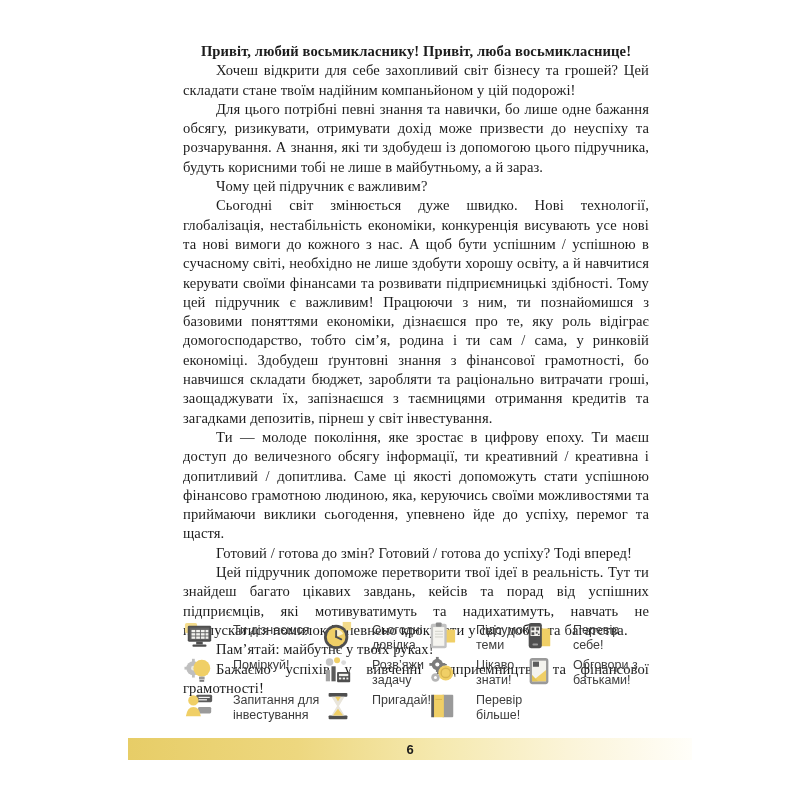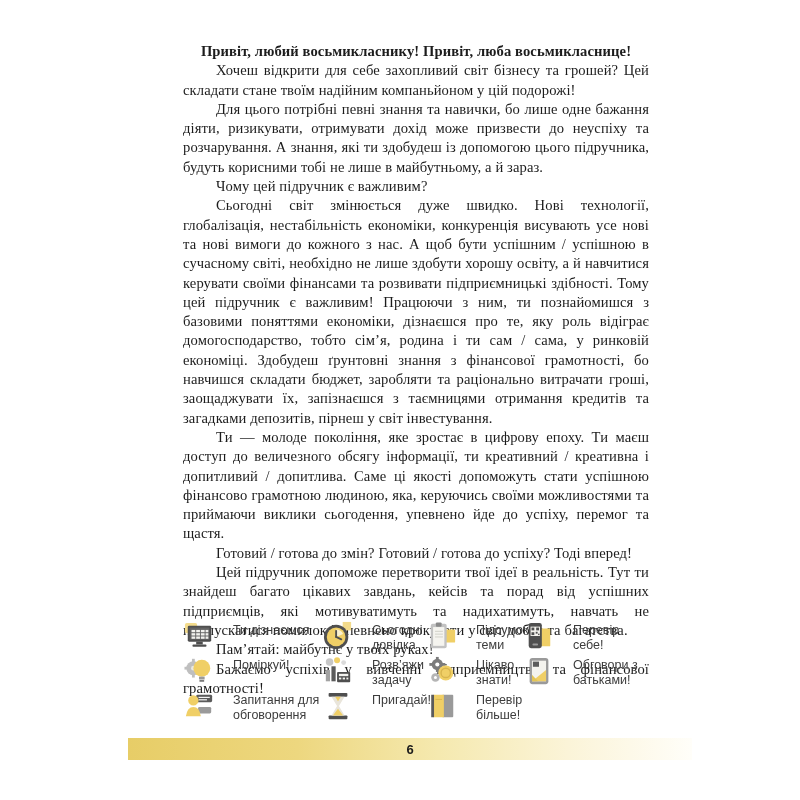--- a/index.html
+++ b/index.html
@@ -45,21 +45,21 @@
     font-family:"Liberation Sans","DejaVu Sans",sans-serif;
     font-weight:700; font-size:13px; color:#1a1a1a;
   }
 </style>
 </head>
 <body>
 
 <div class="content">
   <p class="center">Привіт, любий восьмикласнику! Привіт, люба восьмикласнице!</p>
   <p>Хочеш відкрити для себе захопливий світ бізнесу та грошей? Цей складати стане твоїм надійним компаньйоном у цій подорожі!</p>
-  <p>Для цього потрібні певні знання та навички, бо лише одне бажання діяти, ризикувати, отримувати дохід може призвести до неуспіху та розчарування. А знання, які ти здобудеш із допомогою цього підручника, будуть корисними тобі не лише в майбутньому, а й зараз.</p>
+  <p>Для цього потрібні певні знання та навички, бо лише одне бажання обсягу, ризикувати, отримувати дохід може призвести до неуспіху та розчарування. А знання, які ти здобудеш із допомогою цього підручника, будуть корисними тобі не лише в майбутньому, а й зараз.</p>
   <p class="bold">Чому цей підручник є важливим?</p>
   <p>Сьогодні світ змінюється дуже швидко. Нові технології, глобалізація, нестабільність економіки, конкуренція висувають усе нові та нові вимоги до кожного з нас. А щоб бути успішним / успішною в сучасному світі, необхідно не лише здобути хорошу освіту, а й навчитися керувати своїми фінансами та розвивати підприємницькі здібності. Тому цей підручник є важливим! Працюючи з ним, ти познайомишся з базовими поняттями економіки, дізнаєшся про те, яку роль відіграє домогосподарство, тобто сім’я, родина і ти сам / сама, у ринковій економіці. Здобудеш ґрунтовні знання з фінансової грамотності, бо навчишся складати бюджет, заробляти та раціонально витрачати гроші, заощаджувати їх, запізнаєшся з таємницями отримання кредитів та загадками депозитів, пірнеш у світ інвестування.</p>
   <p>Ти — молоде покоління, яке зростає в цифрову епоху. Ти маєш доступ до величезного обсягу інформації, ти креативний / креативна і допитливий / допитлива. Саме ці якості допоможуть стати успішною фінансово грамотною людиною, яка, керуючись своїми можливостями та приймаючи виклики сьогодення, упевнено йде до успіху, перемог та щастя.</p>
   <p class="bold">Готовий / готова до змін? Готовий / готова до успіху? Тоді вперед!</p>
   <p>Цей підручник допоможе перетворити твої ідеї в реальність. Тут ти знайдеш багато цікавих завдань, кейсів та порад від успішних підприємців, які мотивуватимуть та надихатимуть, навчать не припускатися помилок і впевнено крокувати у світ добра та багатства.</p>
   <p class="bold">Пам’ятай: майбутнє у твоїх руках!</p>
   <p class="bold">Бажаємо успіхів у вивченні підприємництва та фінансової грамотності!</p>
 </div>
 
 <div class="legend">
@@ -114,21 +114,21 @@
           <rect x="13" y="4" width="17" height="8" rx="1.5" fill="#5b5b5b"></rect>
           <g stroke="#ffffff" stroke-width="1.2">
             <line x1="15.5" y1="6.8" x2="27.5" y2="6.8"></line>
             <line x1="15.5" y1="9.4" x2="24.5" y2="9.4"></line>
           </g>
           <rect x="15" y="17" width="14" height="7" rx="1.5" fill="#9a9a9a"></rect>
           <circle cx="10" cy="10" r="5.5" fill="#F0CF66"></circle>
           <path d="M2 27 q1.5-10 8-10 q6.5 0 8 10 Z" fill="#F0CF66"></path>
         </svg>
     </span>
-    <span class="label">Запитання для обговорення</span>
+    <span class="label">Запитання для інвестування</span>
   </div>
 
   <div class="entry">
     <span class="icon">
       <svg viewBox="0 0 32 32">
           <rect x="21" y="1" width="9" height="9" fill="#F3DB8C"></rect>
           <circle cx="14" cy="17" r="13" fill="#4F4F4F"></circle>
           <circle cx="14" cy="17" r="10" fill="#F0CF66"></circle>
           <path d="M14 17 L14 9 A8 8 0 0 1 21.4 13.9 Z" fill="#FBF2D2"></path>
           <g stroke="#4F4F4F" stroke-width="2" stroke-linecap="round">

